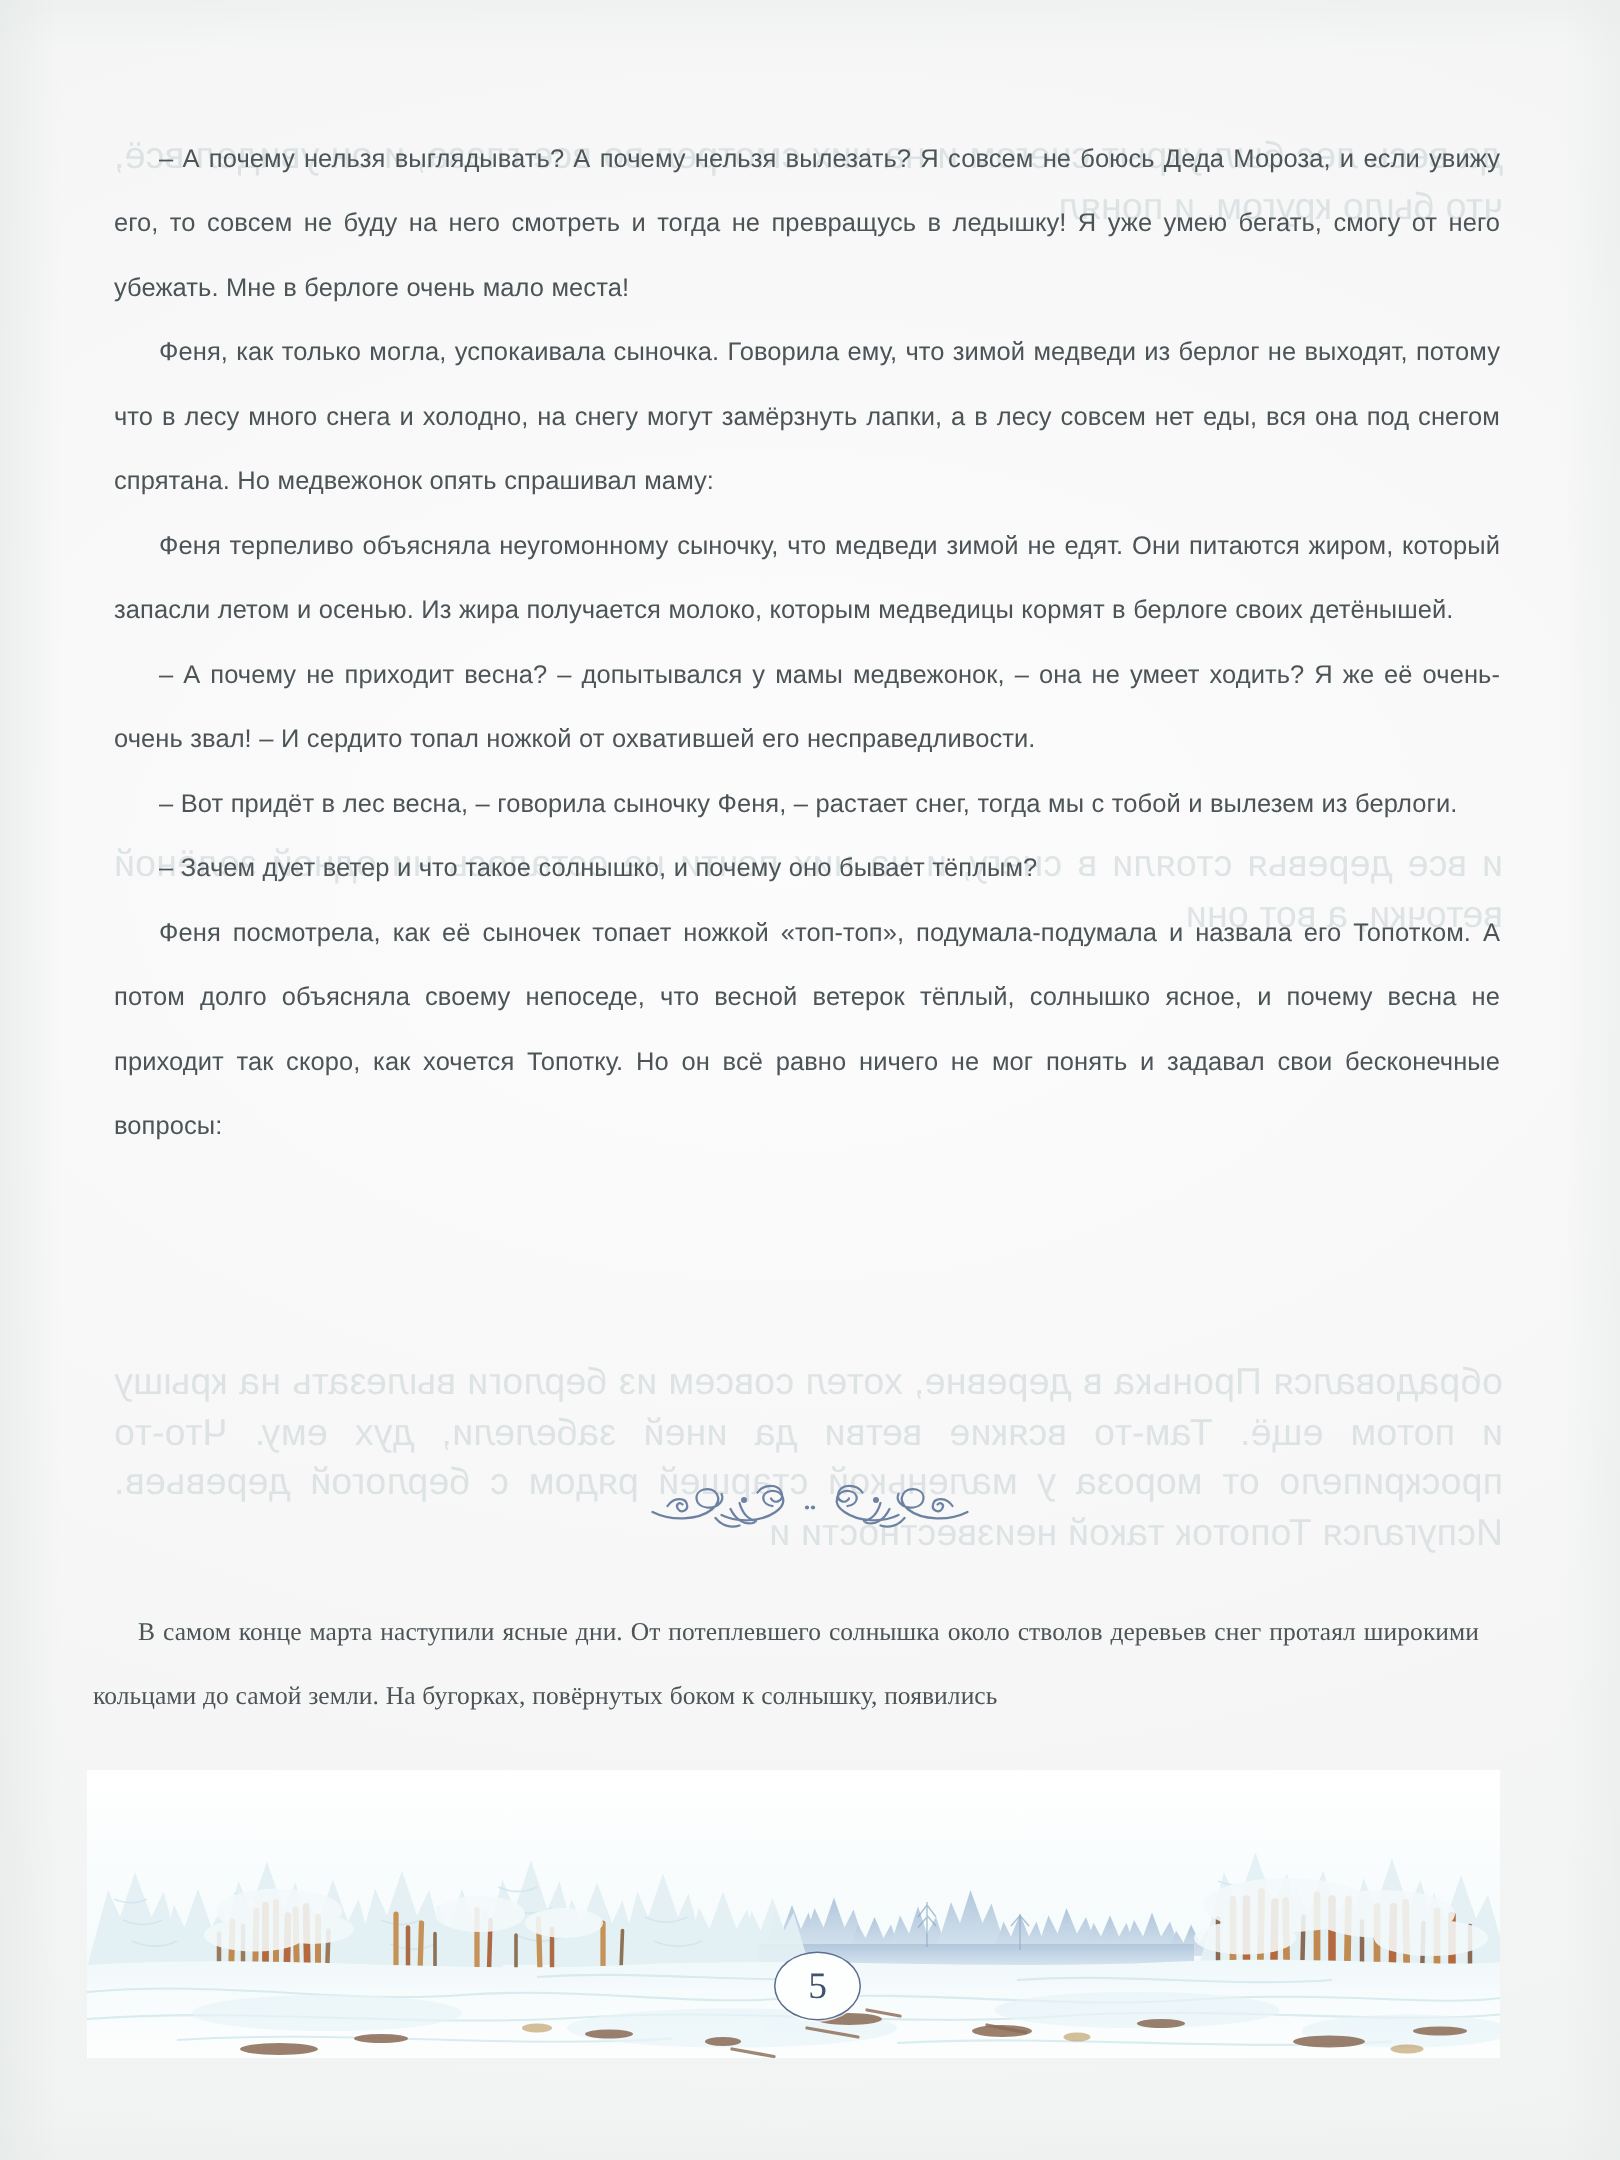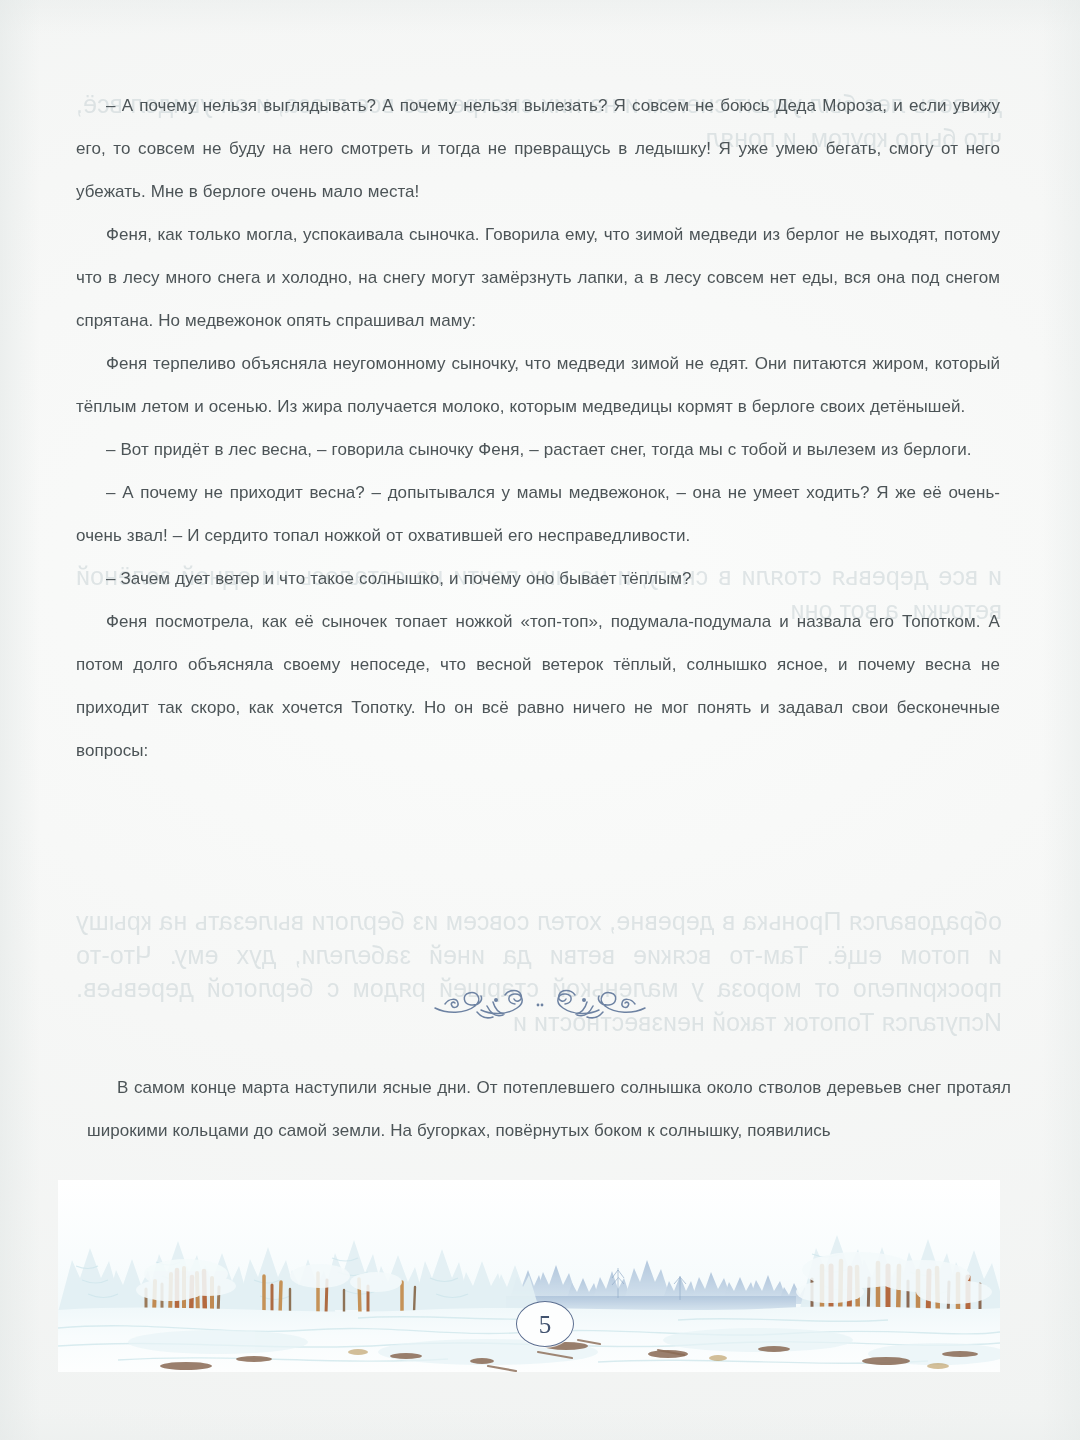--- a/index.html
+++ b/index.html
@@ -81,23 +81,24 @@
     right: 0;
     top: 984px;
     display: flex;
     justify-content: center;
     align-items: center;
   }
 
   
   .text-column-lower {
     position: absolute;
-    left: 87px;
+    left: 62px;
     top: 1066px;
     width: 924px;
+    font-family: Liberation Serif, serif;
   }
 
   
   .illustration {
     position: absolute;
     left: 58px;
     top: 1180px;
     width: 942px;
     height: 192px;
     overflow: hidden;
@@ -138,23 +139,23 @@
 
   <div class="paper-grain"></div>
 
   <div class="bleed" style="top:88px;">да весь лес был укрыт снегом и на них смотрел во все глаза, и он увидел всё, что было кругом, и понял</div>
   <div class="bleed" style="top:560px;">и все деревья стояли в снегу, и на них почти не осталось ни одной зелёной веточки, а вот они</div>
   <div class="bleed" style="top:905px;">обрадовался Пронька в деревне, хотел совсем из берлоги вылезать на крышу и потом ещё. Там-то всякие ветви да иней забелели, дух ему. Что-то проскрипело от мороза у маленькой старшей рядом с берлогой деревьев. Испугался Топоток такой неизвестности и</div>
 
   <div class="text-column">
     <p class="para">– А почему нельзя выглядывать? А почему нельзя вылезать? Я совсем не боюсь Деда Мороза, и если увижу его, то совсем не буду на него смотреть и тогда не превращусь в ледышку! Я уже умею бегать, смогу от него убежать. Мне в берлоге очень мало места!</p>
     <p class="para">Феня, как только могла, успокаивала сыночка. Говорила ему, что зимой медведи из берлог не выходят, потому что в лесу много снега и холодно, на снегу могут замёрзнуть лапки, а в лесу совсем нет еды, вся она под снегом спрятана. Но медвежонок опять спрашивал маму:</p>
-    <p class="para">Феня терпеливо объясняла неугомонному сыночку, что медведи зимой не едят. Они питаются жиром, который тёплым летом и осенью. Из жира получается молоко, которым медведицы кормят в берлоге своих детёнышей.</p>
+    <p class="para">Феня терпеливо объясняла неугомонному сыночку, что медведи зимой не едят. Они питаются жиром, который запасли летом и осенью. Из жира получается молоко, которым медведицы кормят в берлоге своих детёнышей.</p>
+    <p class="para">– А почему не приходит весна? – допытывался у мамы медвежонок, – она не умеет ходить? Я же её очень-очень звал! – И сердито топал ножкой от охватившей его несправедливости.</p>
     <p class="para">– Вот придёт в лес весна, – говорила сыночку Феня, – растает снег, тогда мы с тобой и вылезем из берлоги.</p>
-    <p class="para">– А почему не приходит весна? – допытывался у мамы медвежонок, – она не умеет ходить? Я же её очень-очень звал! – И сердито топал ножкой от охватившей его несправедливости.</p>
     <p class="para">– Зачем дует ветер и что такое солнышко, и почему оно бывает тёплым?</p>
     <p class="para">Феня посмотрела, как её сыночек топает ножкой «топ-топ», подумала-подумала и назвала его Топотком. А потом долго объясняла своему непоседе, что весной ветерок тёплый, солнышко ясное, и почему весна не приходит так скоро, как хочется Топотку. Но он всё равно ничего не мог понять и задавал свои бесконечные вопросы:</p>
   </div>
 
   <div class="ornament-wrap">
     <svg width="230" height="40" viewBox="0 0 230 40" aria-hidden="true">
       <g fill="none" stroke="#6d82a2" stroke-width="1.5" stroke-linecap="round">
 
         <path d="M10 24 C 22 30, 40 30, 50 22 C 58 15, 52 7, 44 9 C 37 11, 38 20, 46 21 C 54 22, 58 16, 56 12"></path>
         <path d="M20 20 C 24 14, 32 14, 33 19 C 34 23, 29 25, 27 22 C 25 19, 28 17, 30 19"></path>

